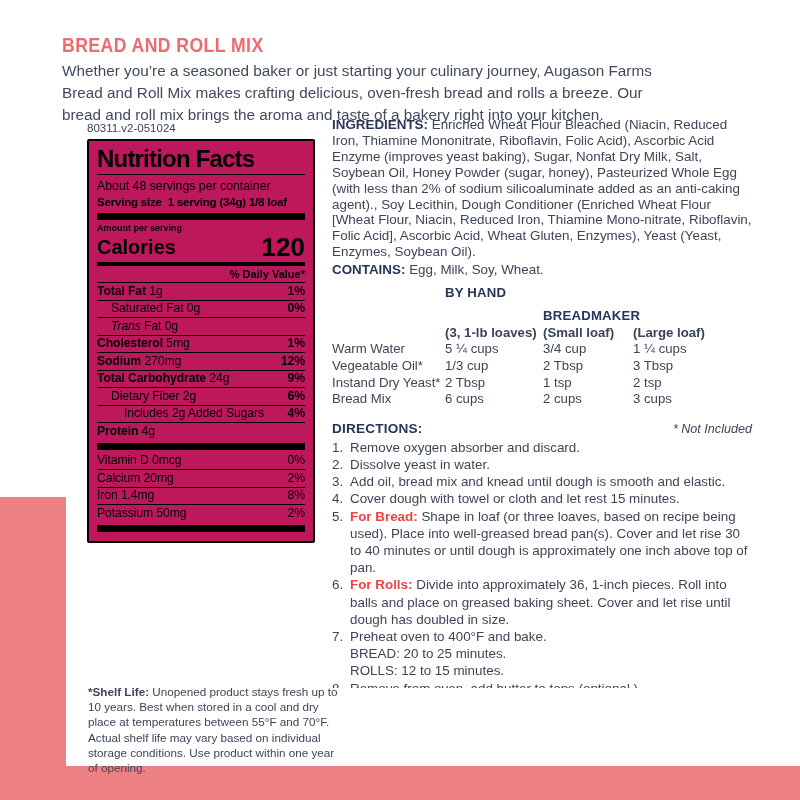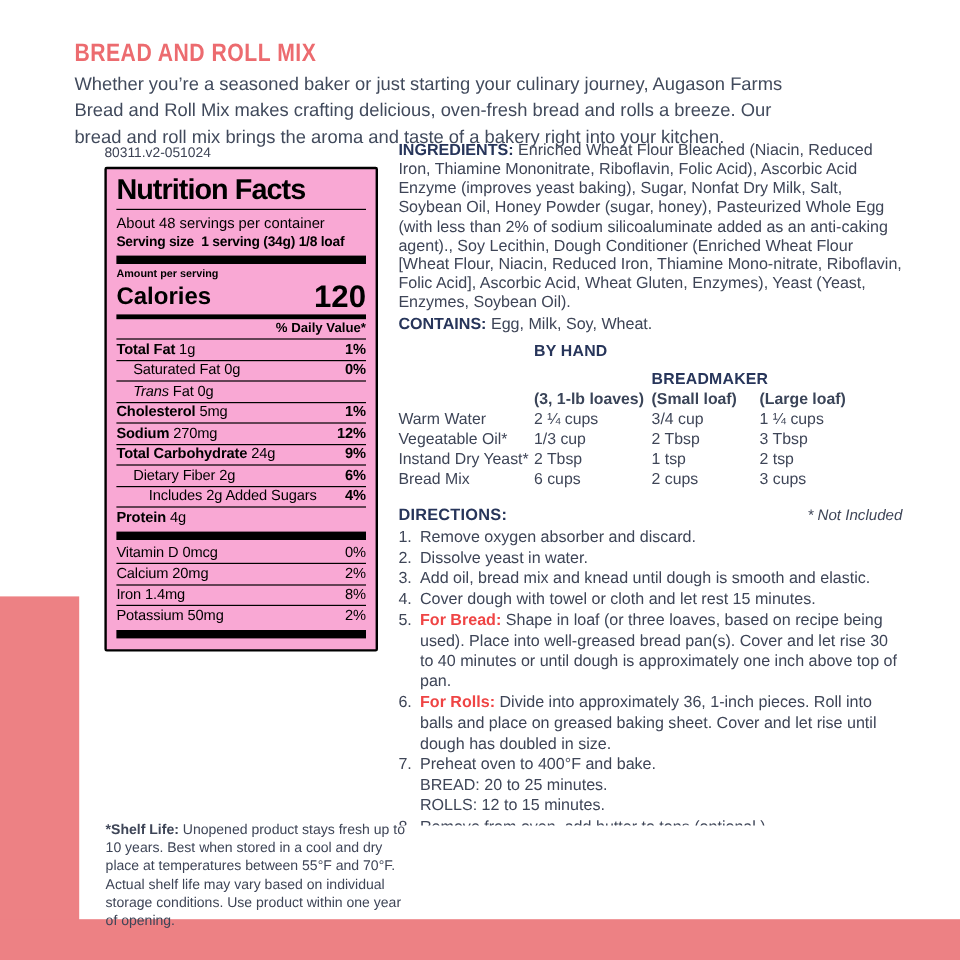--- a/index.html
+++ b/index.html
@@ -26,21 +26,21 @@
 
   
   .product-code{
     position:absolute;left:87px;top:122px;width:228px;text-align:left;
     font-size:11.5px;color:#3C4254;padding-right:2px;
   }
 
   
   .nf-box{
     position:absolute;left:87px;top:139px;width:228px;box-sizing:border-box;
-    border:2px solid #000;border-radius:2px;background:#f9a8d4;color:#000;
+    border:2px solid #000;border-radius:2px;background:#be185d;color:#000;
     padding:5px 8px 6px 8px;
   }
   .nf-title{font-size:24px;font-weight:800;letter-spacing:-.8px;line-height:26px;margin:0;white-space:nowrap;}
   .nf-rule-thin{border-top:1px solid #000;margin:2px 0 3px 0;}
   .nf-servings{font-size:12.3px;line-height:16px;}
   .nf-serving-size{font-size:11.5px;font-weight:700;letter-spacing:-.2px;line-height:16px;white-space:nowrap;}
   .nf-bar{height:7px;background:#000;margin:3px 0;}
   .nf-aps{font-size:9px;font-weight:700;line-height:11px;}
   .nf-calories-row{display:flex;justify-content:space-between;align-items:flex-end;line-height:26px;}
   .nf-calories-label{font-size:20px;font-weight:800;}
@@ -184,21 +184,21 @@
 
   <div class="mix-table" id="mix-table">
     <span class="mix-cell"></span>
     <span class="mix-cell mix-h">BY HAND</span>
     <span class="mix-cell mix-h span2">BREADMAKER</span>
     <span class="mix-cell"></span>
     <span class="mix-cell mix-sub">(3, 1-lb loaves)</span>
     <span class="mix-cell mix-sub">(Small loaf)</span>
     <span class="mix-cell mix-sub">(Large loaf)</span>
   <span class="mix-cell mix-label">Warm Water</span>
-      <span class="mix-cell mix-label">2 ¼ cups</span>
+      <span class="mix-cell mix-label">5 ¼ cups</span>
       <span class="mix-cell mix-label">3/4 cup</span>
       <span class="mix-cell mix-label">1 ¼ cups</span>
       <span class="mix-cell mix-label">Vegeatable Oil*</span>
       <span class="mix-cell mix-label">1/3 cup</span>
       <span class="mix-cell mix-label">2 Tbsp</span>
       <span class="mix-cell mix-label">3 Tbsp</span>
       <span class="mix-cell mix-label">Instand Dry Yeast*</span>
       <span class="mix-cell mix-label">2 Tbsp</span>
       <span class="mix-cell mix-label">1 tsp</span>
       <span class="mix-cell mix-label">2 tsp</span>

